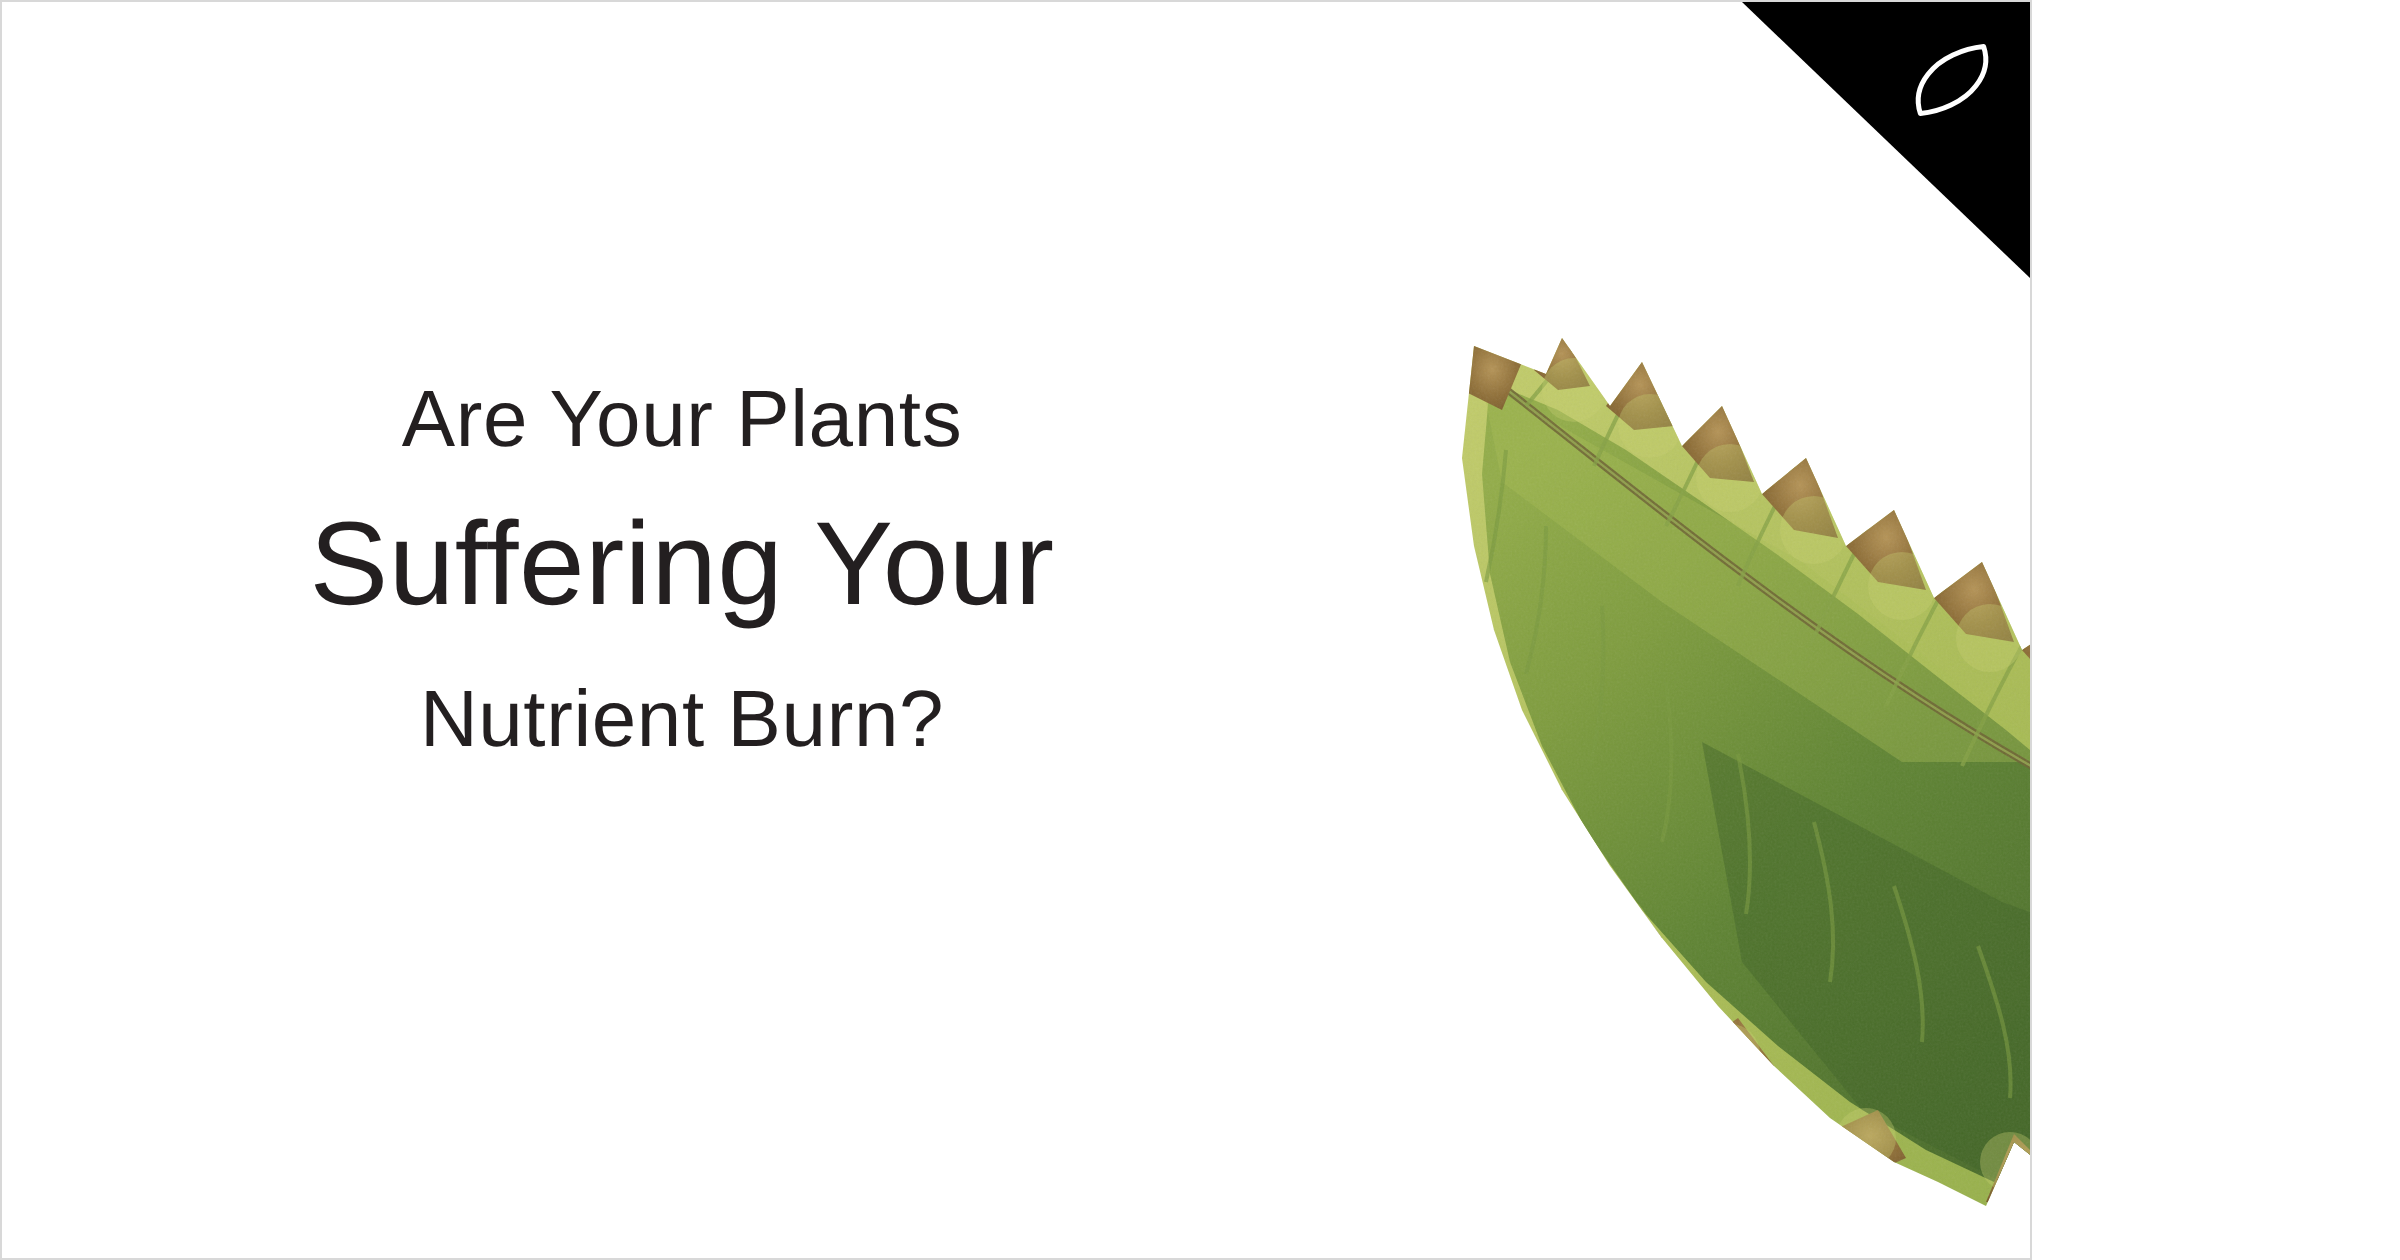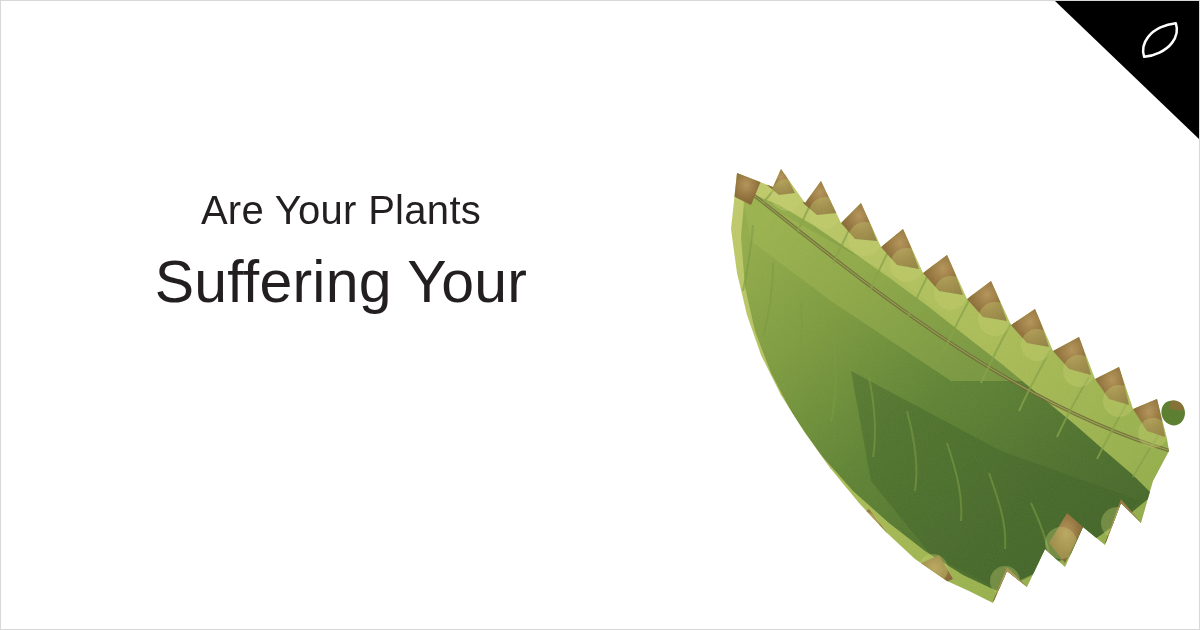--- a/index.html
+++ b/index.html
@@ -6,21 +6,21 @@
     margin: 0;
     padding: 0;
     background: #ffffff;
   }
   body {
     font-family: "Liberation Sans", sans-serif;
   }
 
   .banner {
     position: relative;
-    width: 1200px;
+    width: 1016px;
     height: 630px;
     background: #ffffff;
     border: 1px solid #d8d8d8;
     box-sizing: border-box;
     overflow: hidden;
   }
 
   
   .headline {
     position: absolute;
@@ -87,20 +87,21 @@
   .leaf-svg { display: block; width: 100%; height: 100%; }
 </style>
 </head>
 <body>
 
 <div class="banner">
 
   <div class="headline">
     <span class="line line-1">Are Your Plants</span>
     <span class="line line-2">Suffering Your</span>
+    <span class="line line-3">Nutrient Burn?</span>
   </div>
 
   <div class="leaf-wrap">
     <svg class="leaf-svg" viewBox="0 0 500 460" xmlns="http://www.w3.org/2000/svg">
       <defs>
 
         <linearGradient id="bodyGrad" x1="0.08" y1="0.06" x2="0.92" y2="0.95">
           <stop offset="0%" stop-color="#93ad49"></stop>
           <stop offset="22%" stop-color="#7e9c3e"></stop>
           <stop offset="48%" stop-color="#5f8433"></stop>

